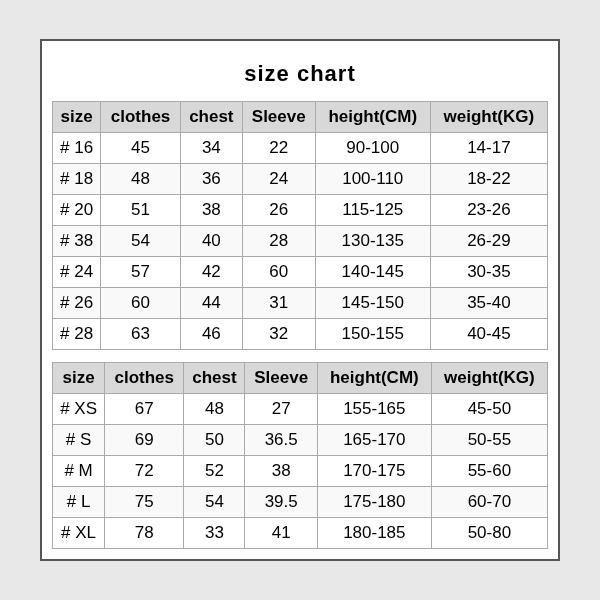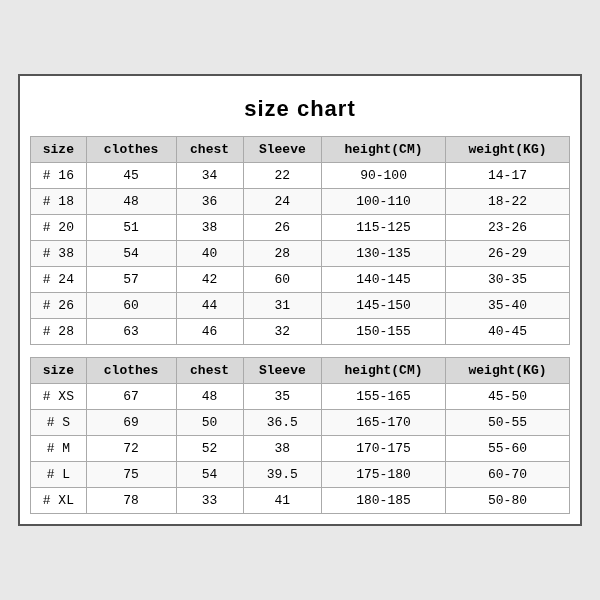--- a/index.html
+++ b/index.html
@@ -8,35 +8,34 @@
       height: 600px;
       display: flex;
       align-items: center;
       justify-content: center;
       background: #e8e8e8;
       font-family: Arial, sans-serif;
     }
     .chart-container {
       background: #fff;
       border: 2px solid #555;
-      width: 564px;
+      width: 520px;
       padding: 10px;
     }
     .chart-title {
       text-align: center;
       font-size: 22px;
       font-weight: bold;
       padding: 10px 0 14px 0;
       letter-spacing: 1px;
     }
     table {
       width: 100%;
       border-collapse: collapse;
-      font-size: 13px;
-      font-family: Liberation Mono, monospace;
+      font-size: 17px;
     }
     th, td {
       border: 1px solid #aaa;
       text-align: center;
       padding: 5px 3px;
     }
     thead tr {
       background: #e0e0e0;
       font-weight: bold;
     }
@@ -139,21 +138,21 @@
         <th>Sleeve</th>
         <th>height(CM)</th>
         <th>weight(KG)</th>
       </tr>
     </thead>
     <tbody id="tbody2">
     <tr>
           <td># XS</td>
           <td>67</td>
           <td>48</td>
-          <td>35</td>
+          <td>27</td>
           <td>155-165</td>
           <td>45-50</td>
         </tr>
         <tr>
           <td># S</td>
           <td>69</td>
           <td>50</td>
           <td>36.5</td>
           <td>165-170</td>
           <td>50-55</td>

